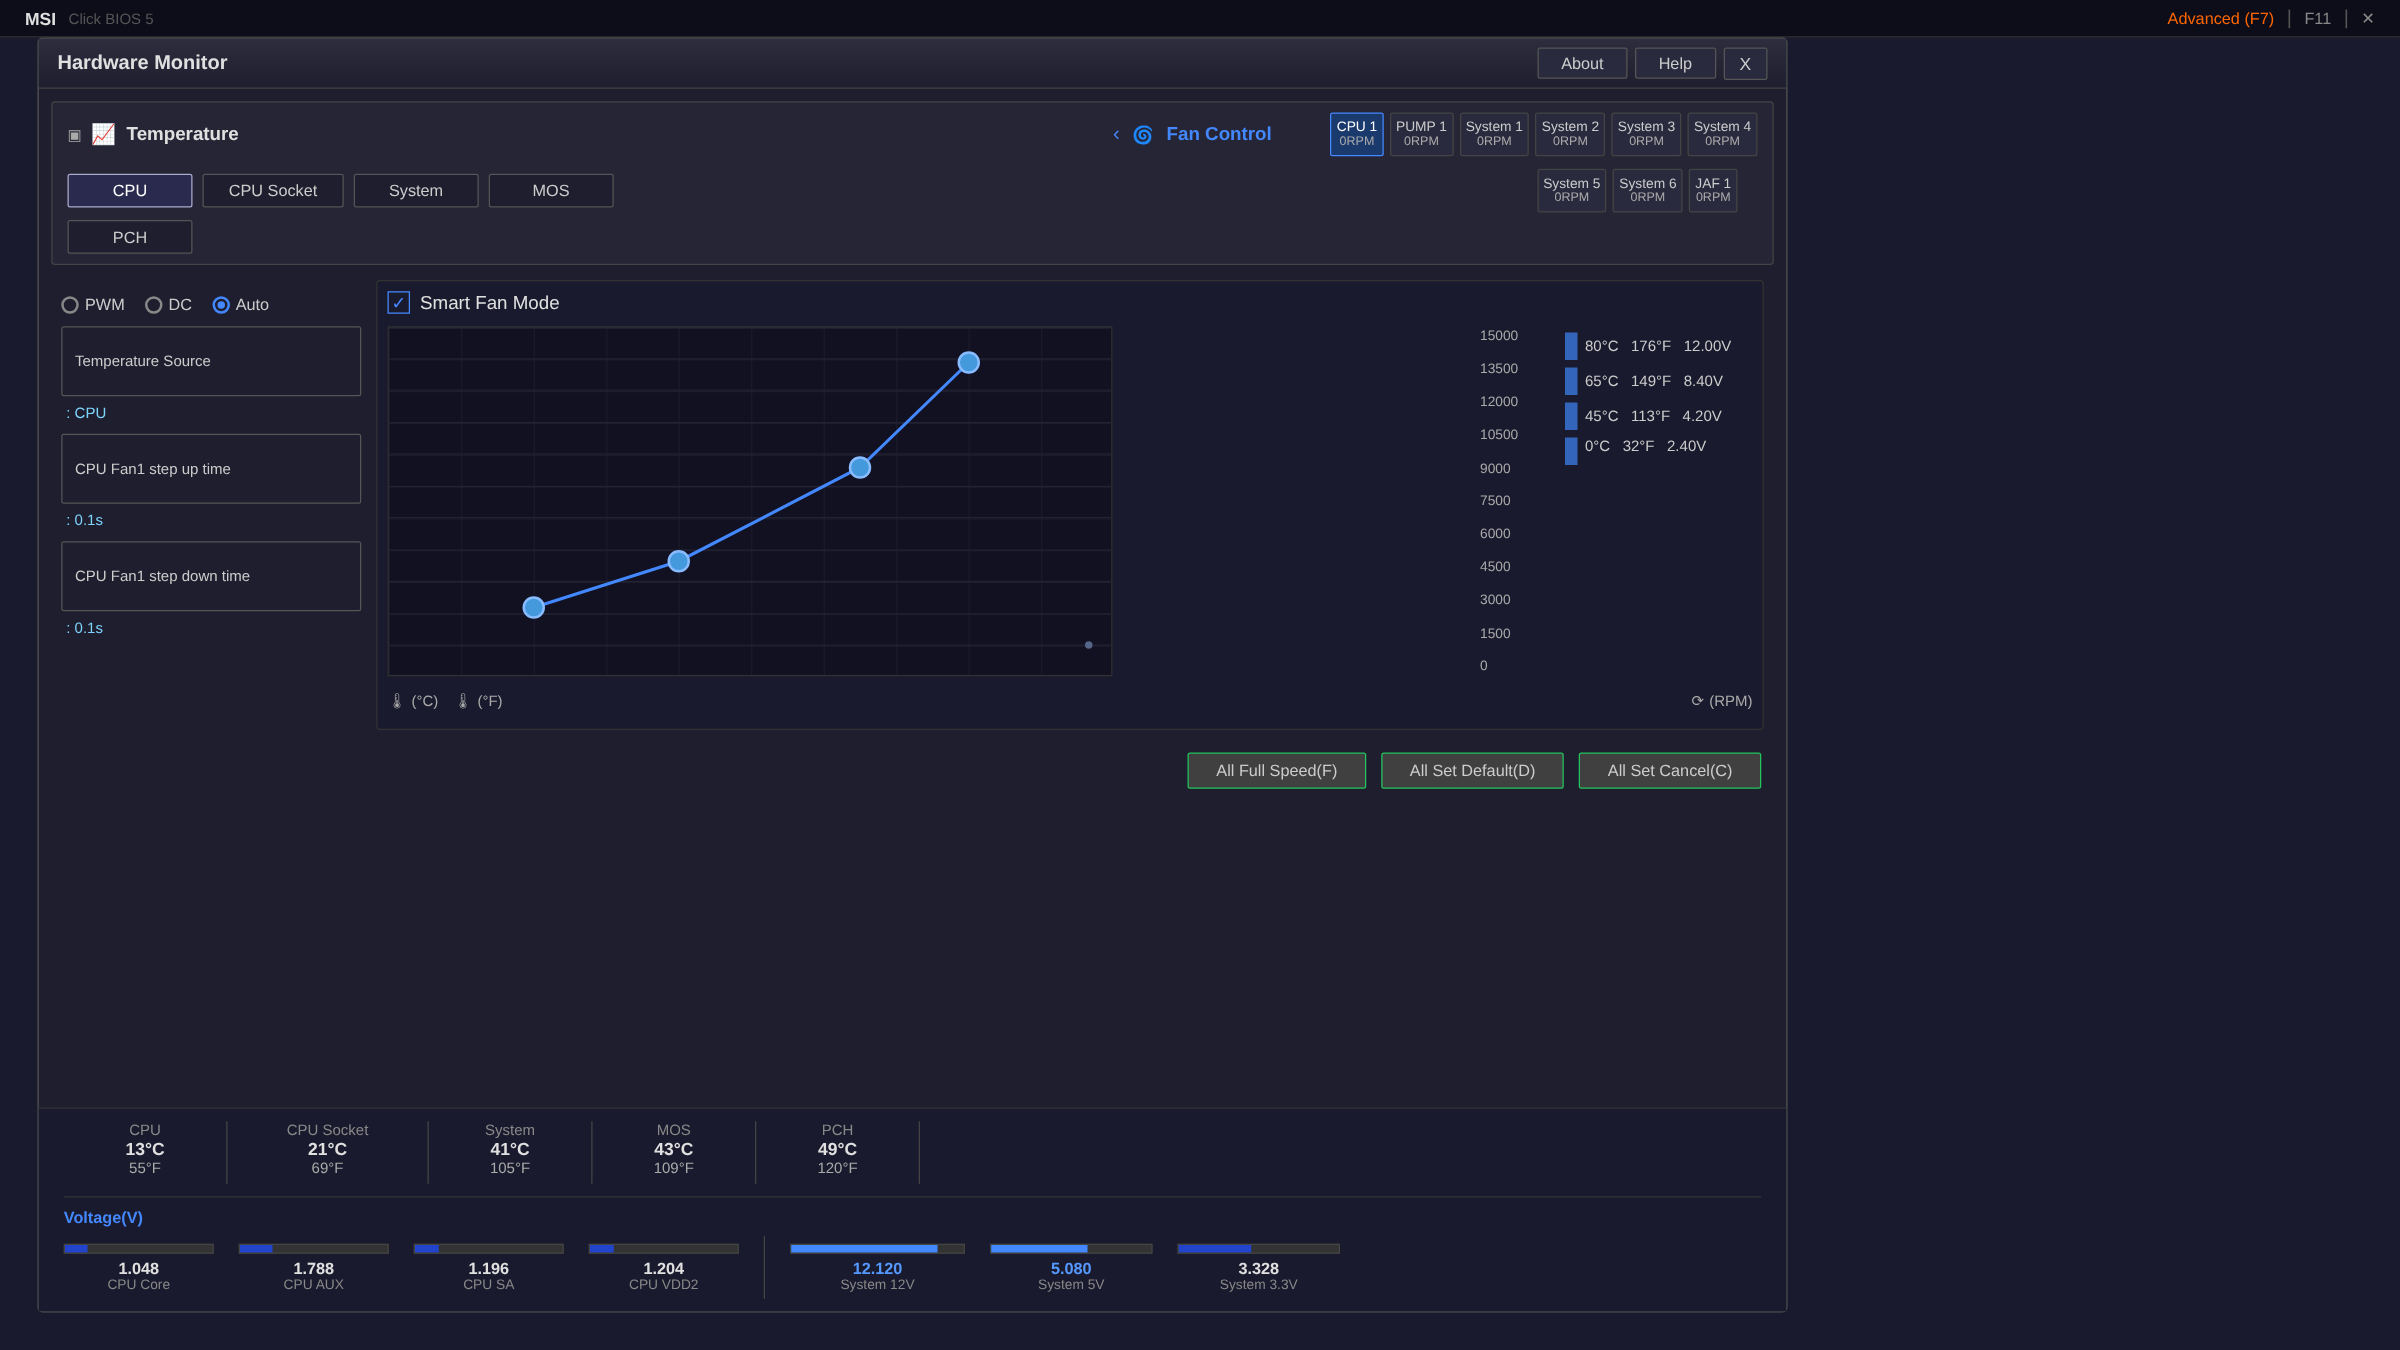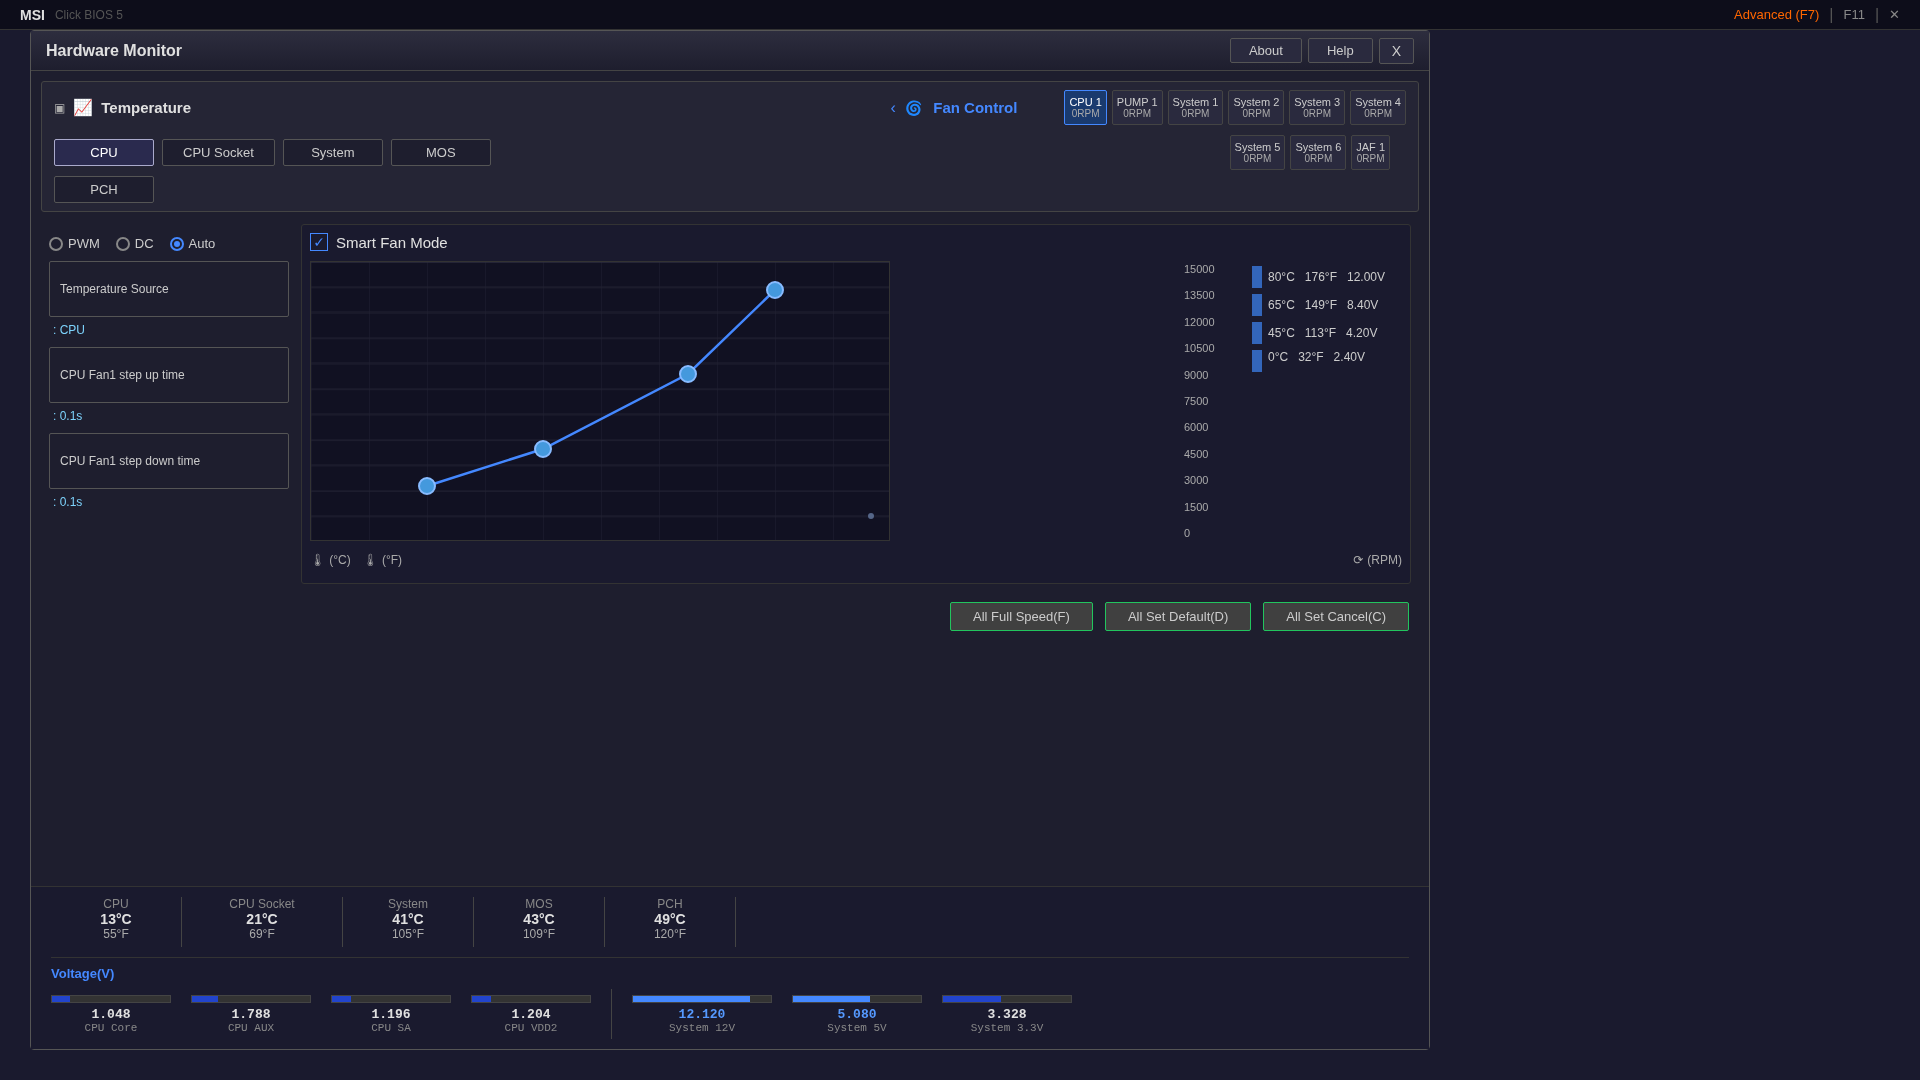--- a/index.html
+++ b/index.html
@@ -326,21 +326,20 @@
     .voltage-row {
       display: flex;
       gap: 20px;
       align-items: center;
     }
     .voltage-item {
       display: flex;
       flex-direction: column;
       align-items: center;
       min-width: 120px;
-      font-family: Liberation Mono, monospace;
     }
     .voltage-bar-container {
       width: 100%;
       height: 8px;
       background: #333;
       border: 1px solid #444;
       margin-bottom: 4px;
     }
     .voltage-bar-fill {
       height: 100%;

